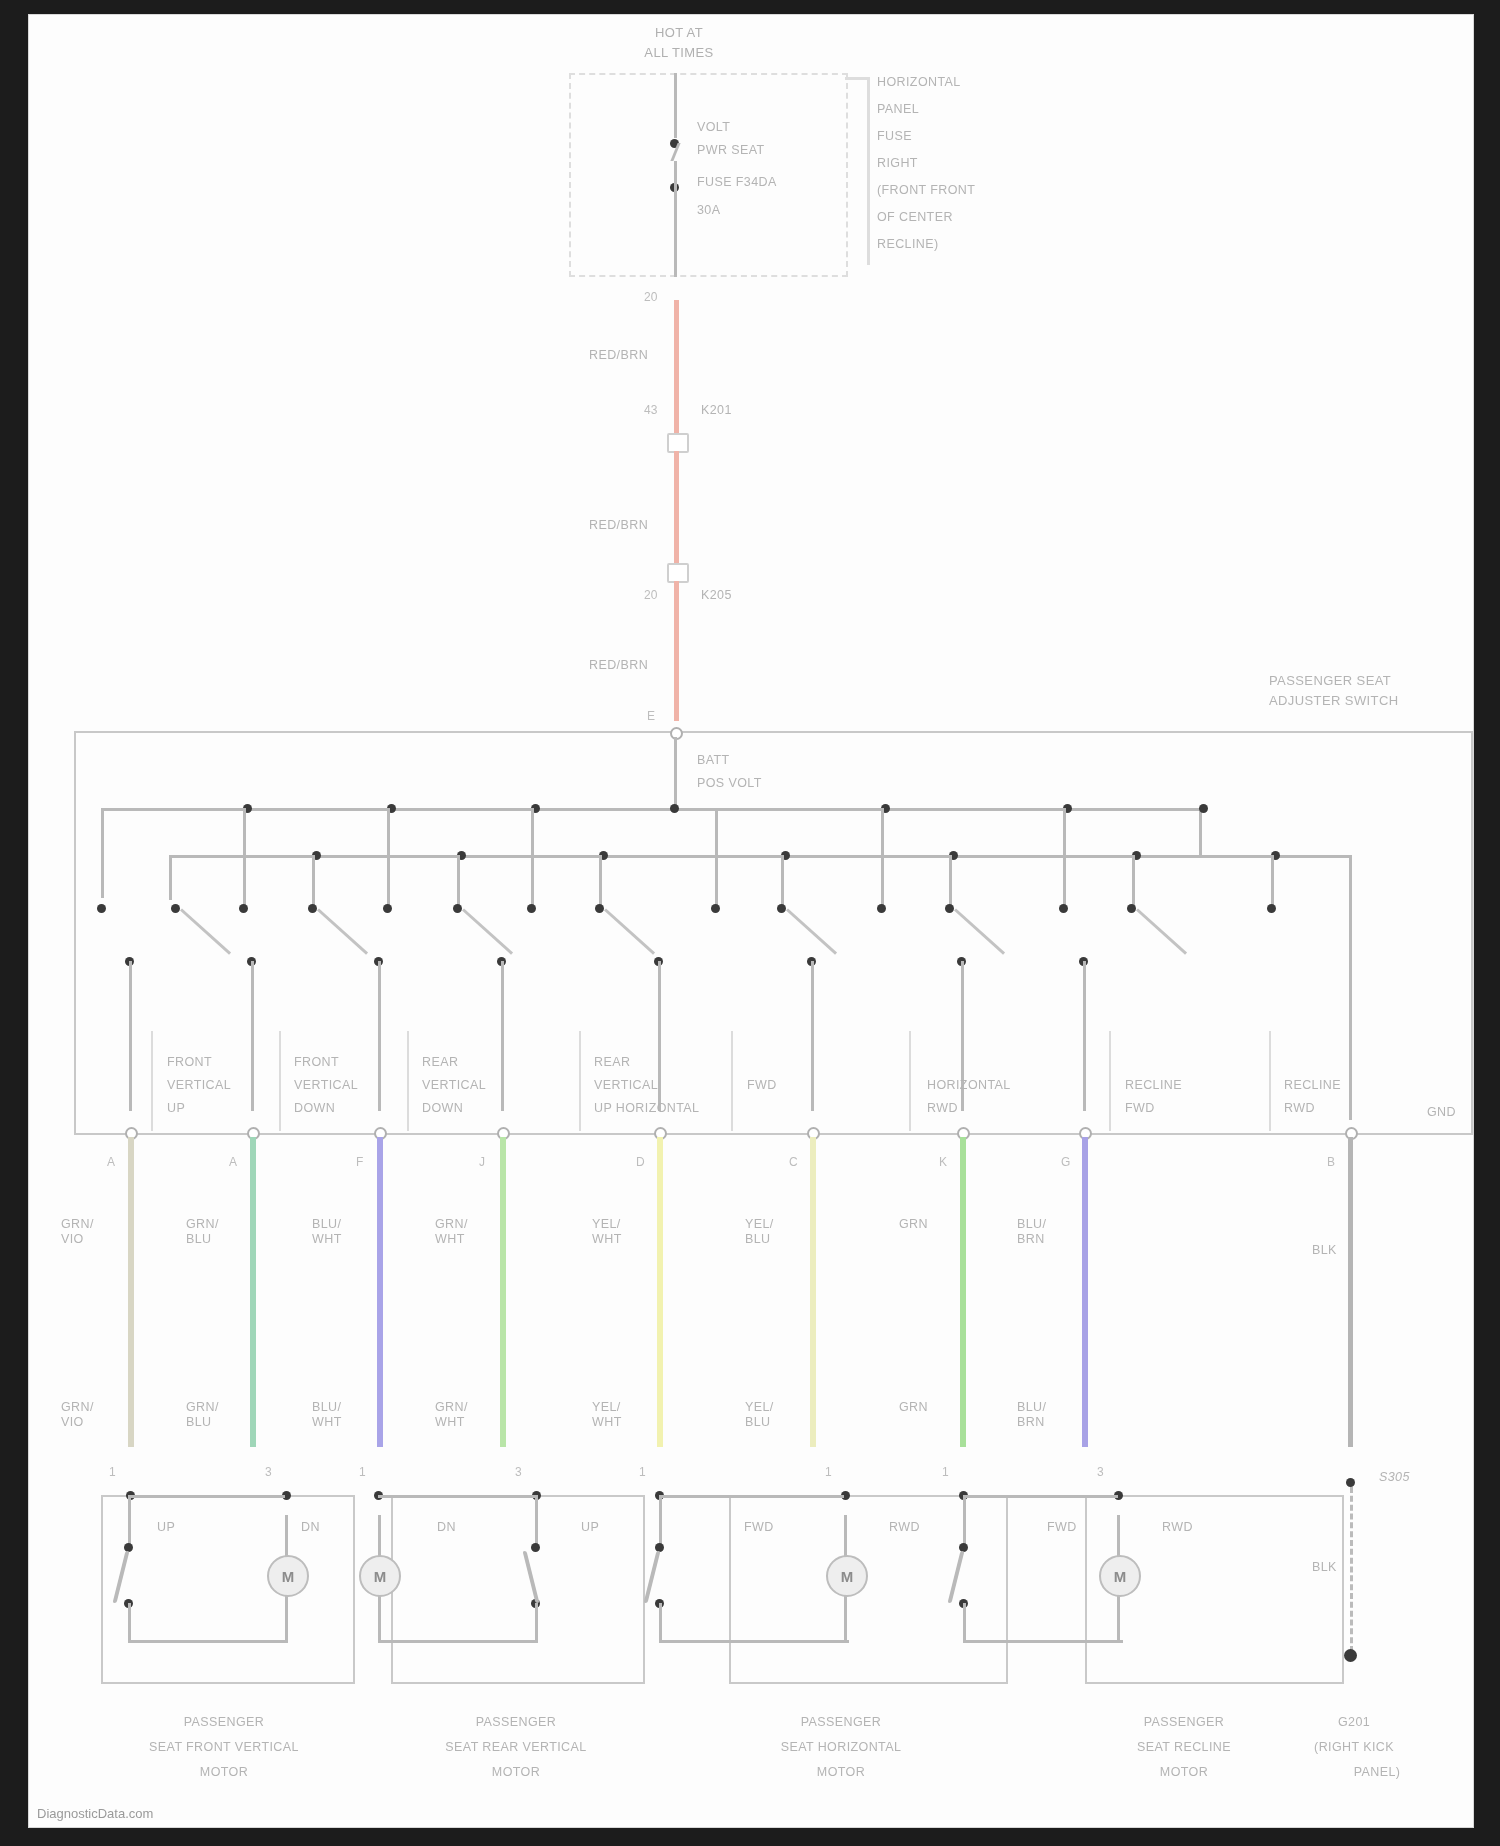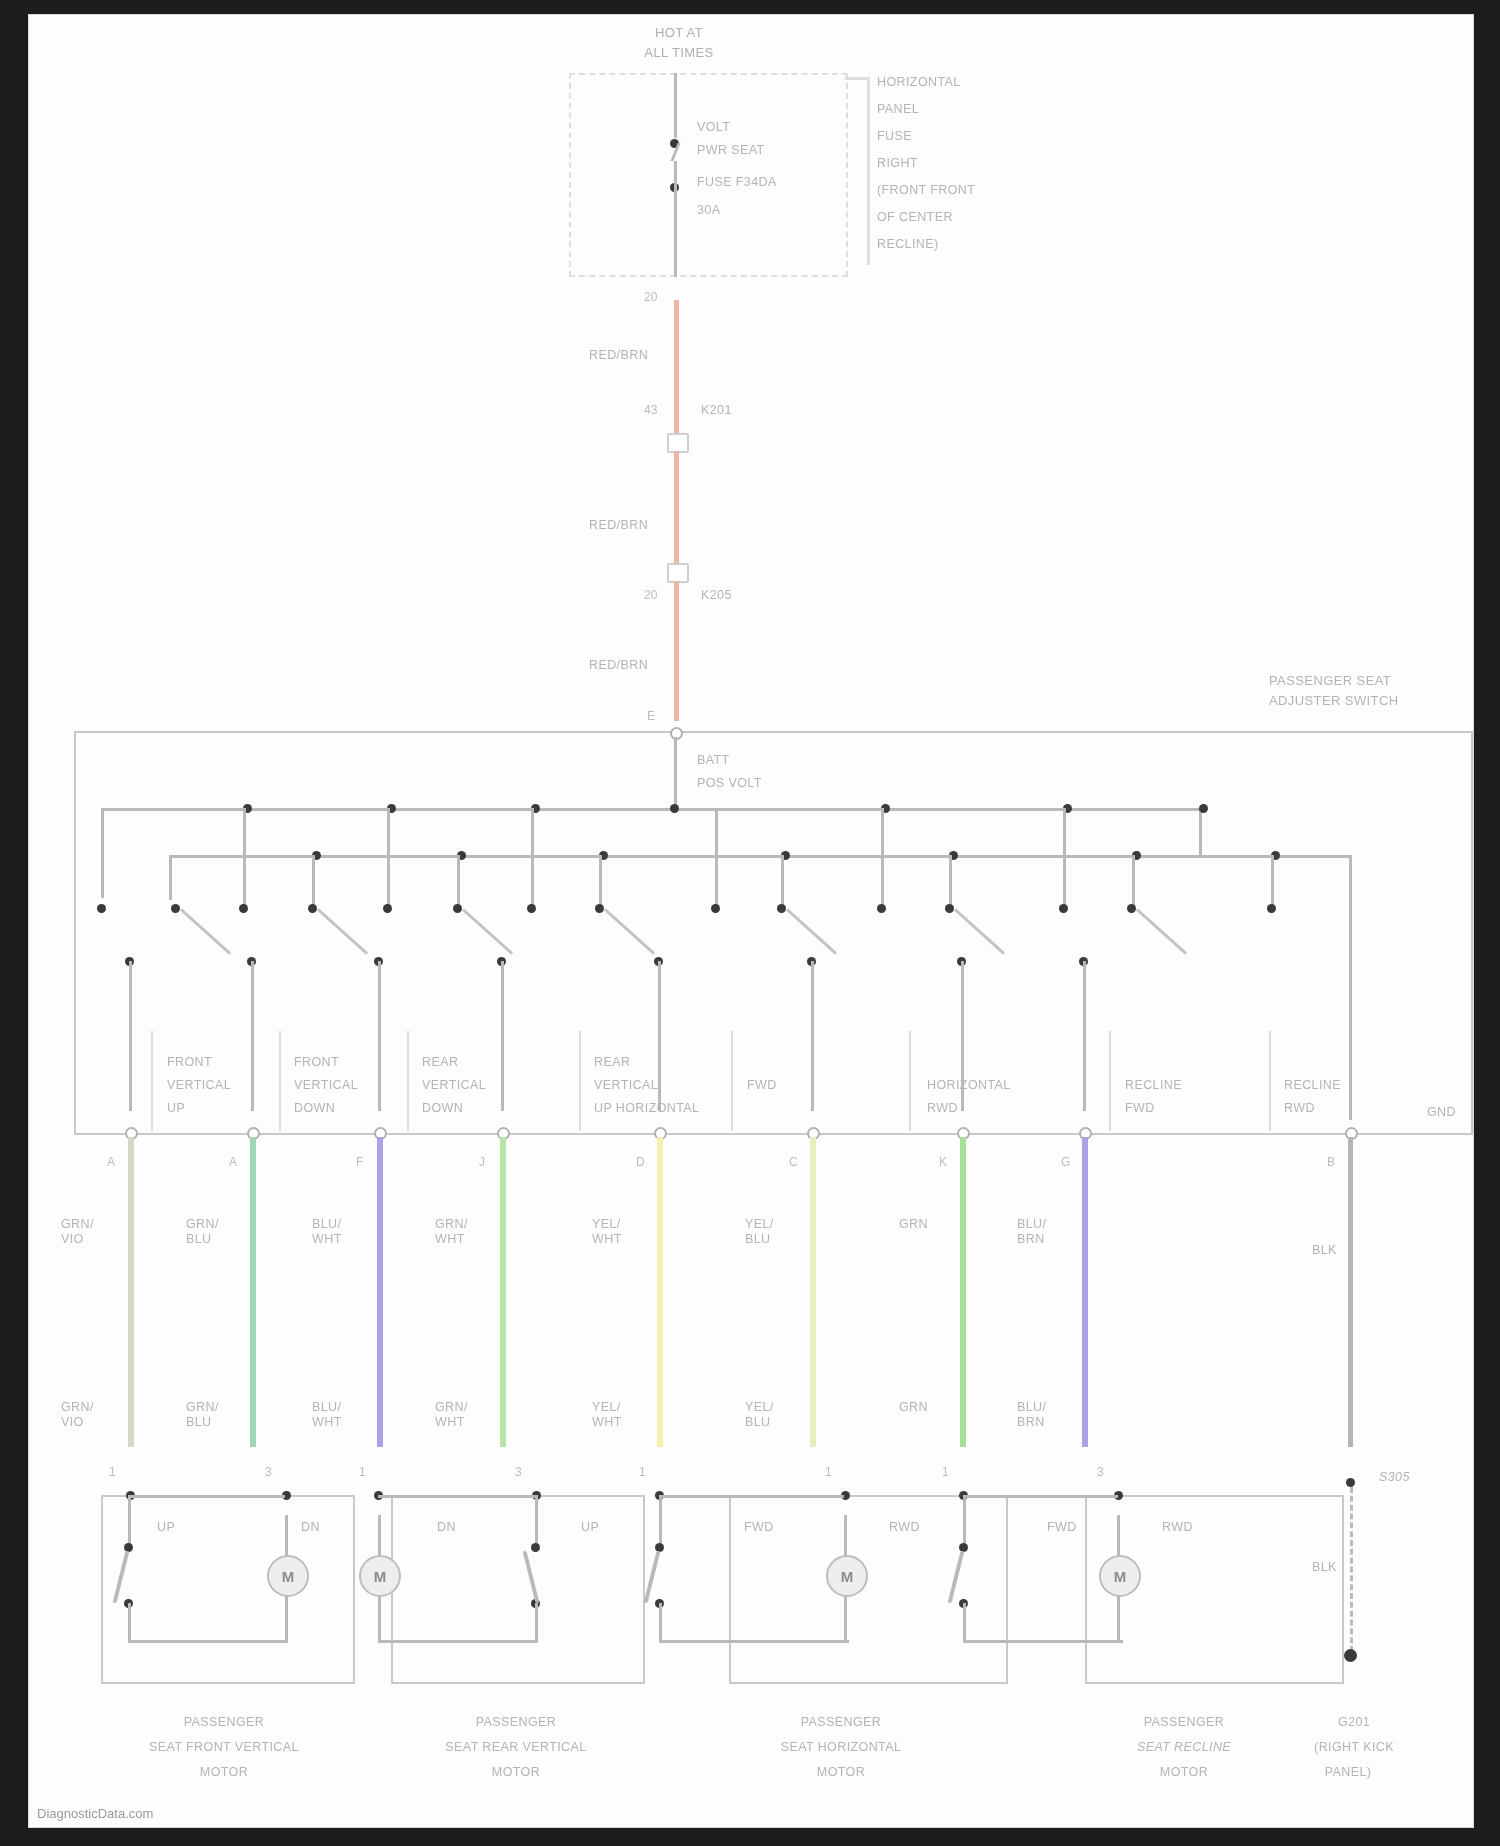--- a/index.html
+++ b/index.html
@@ -344,29 +344,29 @@
    <div class="lbl" style="left:1133px;top:1505px;">RWD</div>
    <div class="wire vw" style="left:934px;top:1480px;height:50px;"></div>
    <div class="dot" style="left:930px;top:1528px;"></div>
    <div class="dot" style="left:930px;top:1584px;"></div>
    <div class="wire" style="left:925px;top:1536px;width:4px;height:52px;border-radius:8px;transform:skewX(-14deg);"></div>
    <div class="wire vw" style="left:934px;top:1588px;height:40px;"></div>
    <div class="wire hw" style="left:934px;top:1625px;width:160px;"></div>
    <div class="wire vw" style="left:1088px;top:1500px;height:128px;"></div>
    <div class="motor" style="left:1070px;top:1540px;">M</div>
    <div class="lbl ctr" style="left:980px;top:1700px;width:350px;">PASSENGER</div>
-   <div class="lbl ctr" style="left:980px;top:1725px;width:350px;font-style:italic;">SEAT RECLINE</div>
+   <div class="lbl ctr" style="left:980px;top:1725px;width:350px;">SEAT RECLINE</div>
    <div class="lbl ctr" style="left:980px;top:1750px;width:350px;">MOTOR</div>
 
    <div class="dot" style="left:1317px;top:1463px;"></div>
    <div class="lbl" style="left:1350px;top:1455px;font-style:italic;">S305</div>
    <div class="lbl" style="left:1283px;top:1545px;">BLK</div>
    <div class="gnd-dash" style="left:1321px;top:1472px;height:165px;"></div>
    <div class="dot" style="left:1315px;top:1634px;width:13px;height:13px;"></div>
    <div class="lbl ctr" style="left:1225px;top:1700px;width:200px;">G201</div>
    <div class="lbl ctr" style="left:1225px;top:1725px;width:200px;">(RIGHT KICK</div>
-   <div class="lbl ctr" style="left:1219px;top:1750px;width:200px;text-align:center;">PANEL)</div>
+   <div class="lbl ctr" style="left:1248px;top:1750px;width:200px;text-align:center;">PANEL)</div>
 
    <div class="footer">DiagnosticData.com</div>
 
   </div>
  </div>
 </div>
 
 </body></html>

